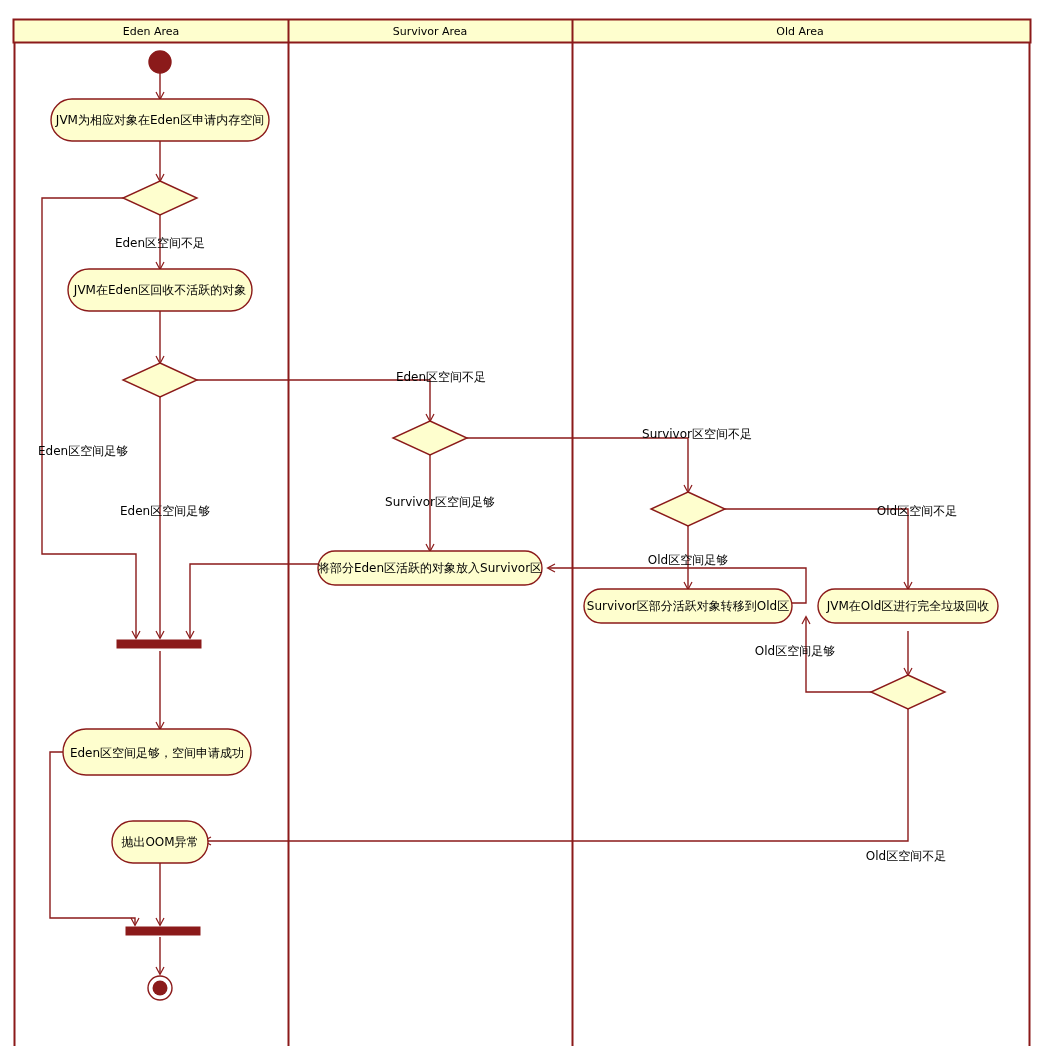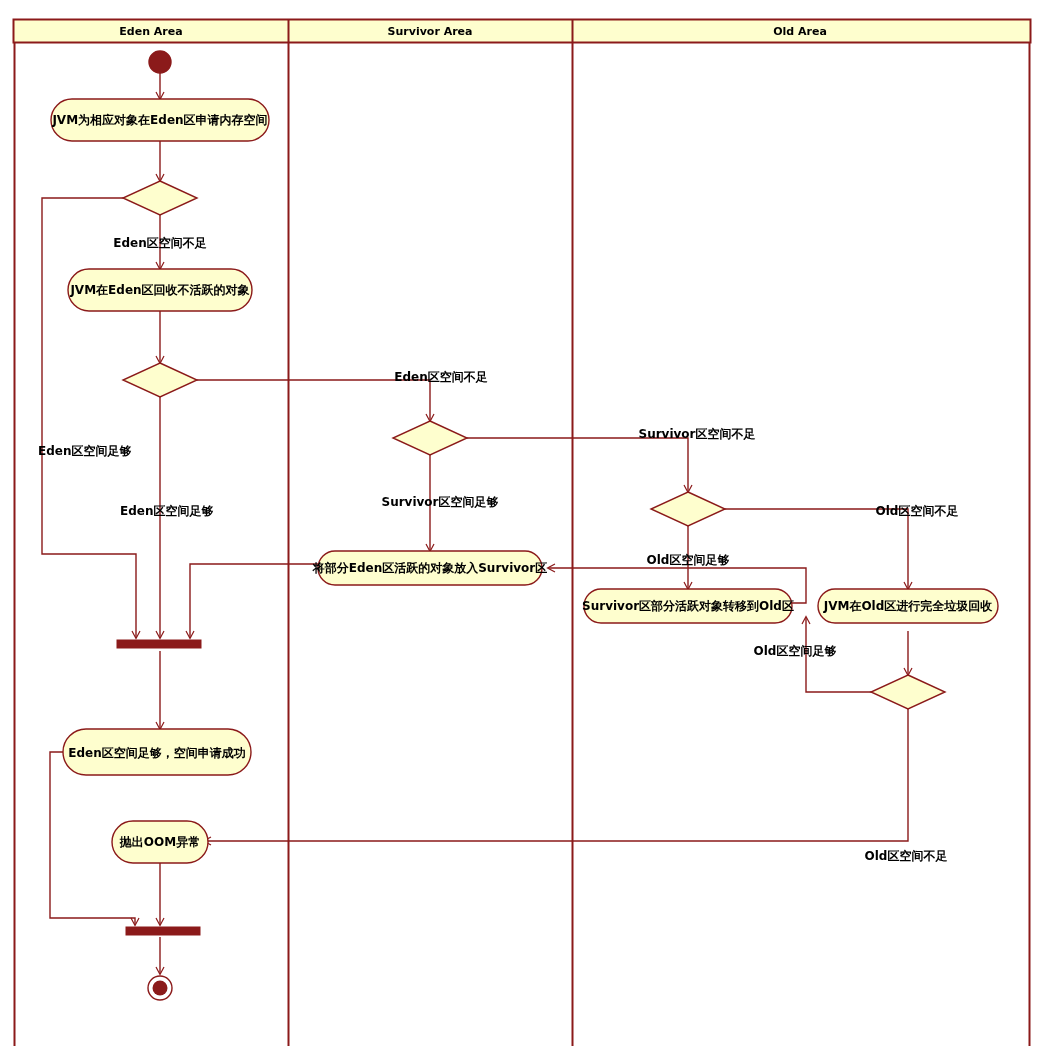--- a/index.html
+++ b/index.html
@@ -9,21 +9,20 @@
   }
   body {
     font-family: "DejaVu Sans", "Liberation Sans", sans-serif;
   }
   #canvas {
     position: relative;
     width: 1052px;
     height: 1064px;
     background: #ffffff;
     overflow: hidden;
-    font-weight: bold;
   }
   #diagram-svg {
     position: absolute;
     left: 0;
     top: 0;
   }
   .lane-title {
     font-size: 11px;
     fill: #000000;
     text-anchor: middle;

